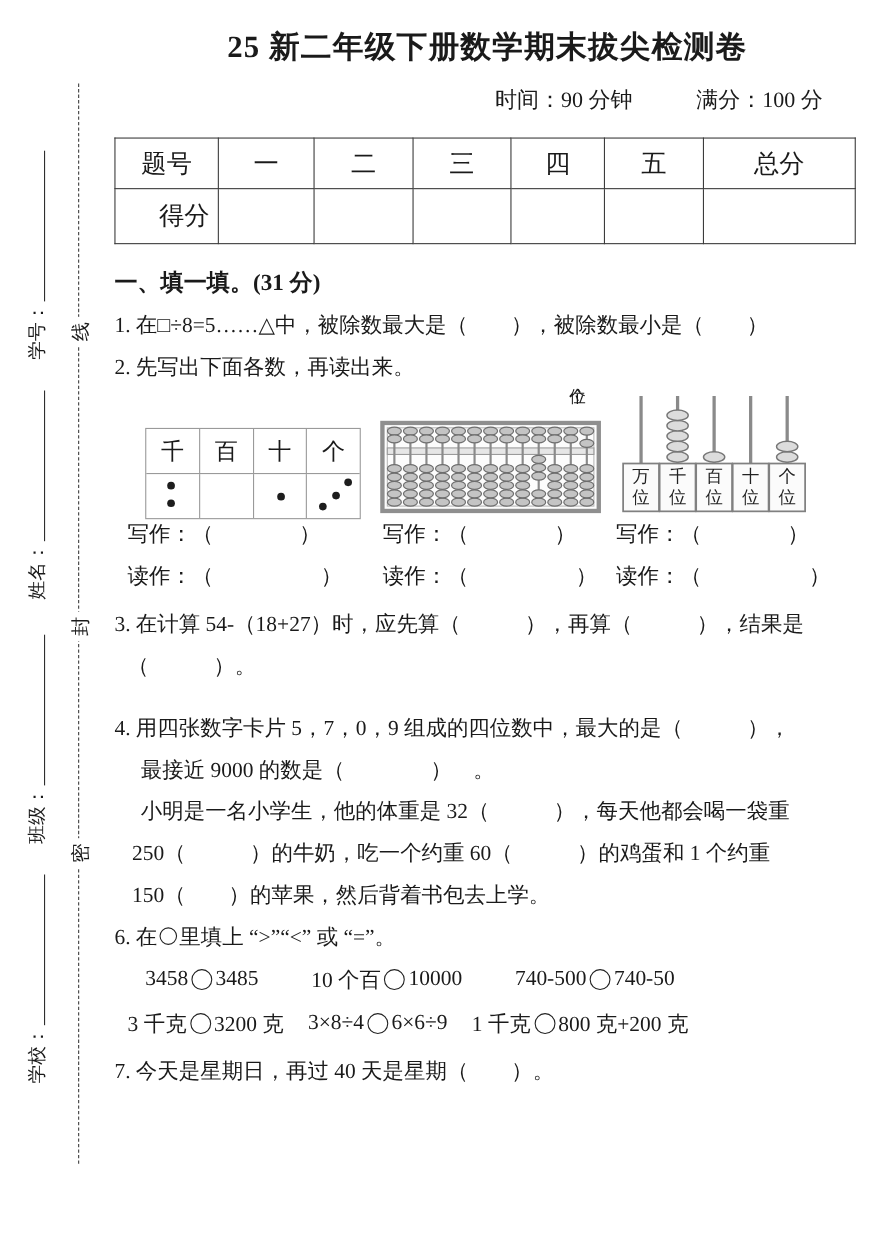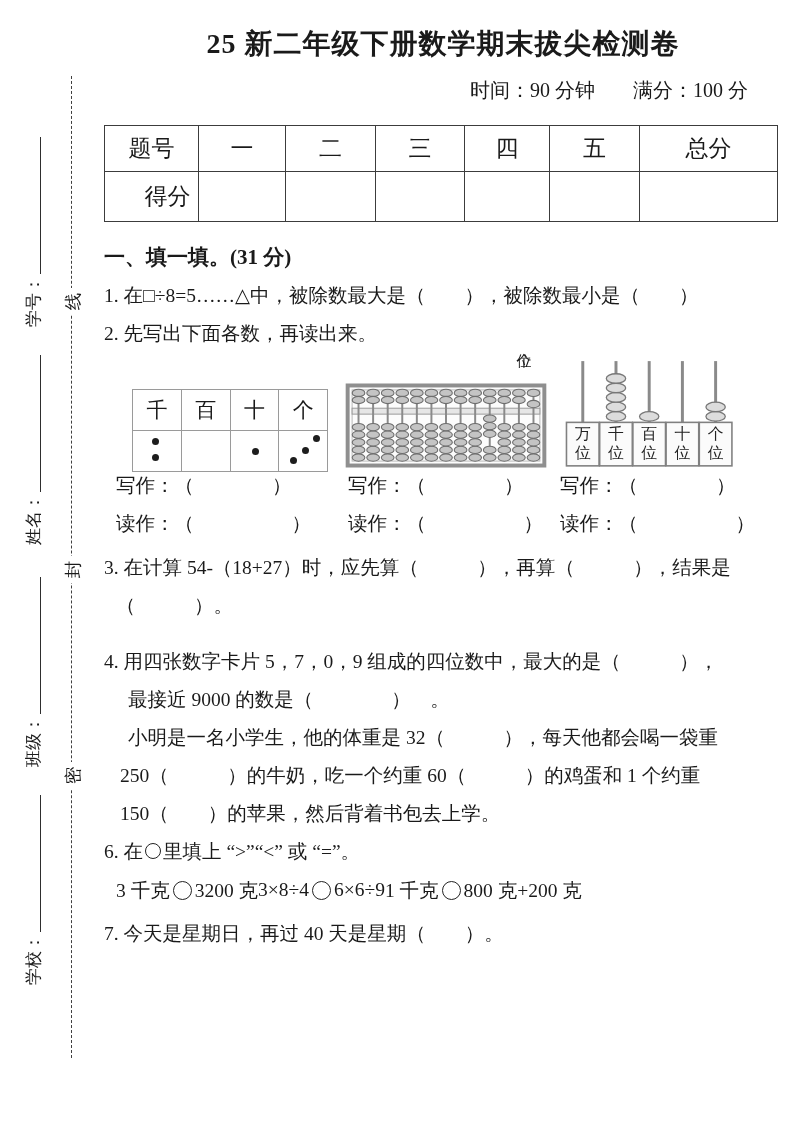--- a/index.html
+++ b/index.html
@@ -1,21 +1,21 @@
 <!DOCTYPE html>
 <html><head>
 <meta charset="utf-8">
 <style>
   html,body{margin:0;padding:0;background:#fff;}
   body{width:793px;height:1122px;position:relative;overflow:hidden;
        font-family:"Liberation Serif","DejaVu Serif",serif;color:#1a1a1a;}
   .main{position:absolute;left:104px;top:0;width:678px;}
   .title{padding-top:26px;font-size:28px;font-weight:900;text-align:center;
          letter-spacing:1px;line-height:1.25;white-space:nowrap;}
-  .info-row{display:flex;justify-content:flex-end;gap:38px;padding-right:34px;
+  .info-row{display:flex;justify-content:flex-end;gap:58px;padding-right:34px;
             margin-top:12px;font-size:20px;height:34px;align-items:center;}
   table.score{border-collapse:collapse;margin-top:18px;width:674px;table-layout:fixed;}
   table.score td{border:1.4px solid #3c3c3c;text-align:center;font-size:23px;padding:0;}
   table.score tr.hdr td{height:45px;}
   table.score tr.val td{height:49px;padding-left:32px;}
   .sec-heading{margin-top:16px;height:38px;display:flex;align-items:center;
                font-weight:bold;font-size:21px;}
   .qline{height:38px;display:flex;align-items:center;font-size:19.5px;white-space:pre;}
   .ind12{padding-left:12px;}.ind16{padding-left:16px;}.ind24{padding-left:24px;}
   
@@ -36,21 +36,21 @@
   .wr-col1{width:232px;padding-left:12px;}
   .wr-col2{width:212px;}
   .wr-col3{flex:1;}
   
   .cmp-row{display:flex;align-items:center;font-size:19.5px;height:40px;white-space:pre;}
   .cmp-item{display:flex;align-items:center;white-space:pre;}
   .circle{display:inline-block;width:17px;height:17px;border:1.7px solid #222;
           border-radius:50%;margin:0 3px;flex:none;background:#fff;}
   .circle.small{width:14px;height:14px;margin:0 2px;}
   .gap48{gap:48px;padding-left:28px;}
-  .gap22{padding-left:12px;}
+  .gap22{gap:22px;padding-left:12px;}
   
   .seal-line{position:absolute;left:71px;top:76px;height:982px;border-left:1.6px dashed #3f3f3f;}
   .seal-char{position:absolute;left:59px;width:27px;height:27px;background:#fff;z-index:2;
              display:flex;align-items:center;justify-content:center;font-size:17.5px;
              transform:rotate(-90deg);}
   .m-field{position:absolute;left:-62px;width:190px;height:24px;display:flex;
            align-items:flex-end;transform:rotate(-90deg);font-size:17px;}
   .m-field .lbl{white-space:nowrap;}
   .m-field .ln{flex:1;border-bottom:1.4px solid #2e2e2e;margin-bottom:4px;margin-left:2px;}
 </style>
@@ -311,20 +311,25 @@
   <div class="qline ind24">最接近 9000 的数是（　　　　）　。</div>
 
   <div class="qline ind24">小明是一名小学生，他的体重是 32（　　　），每天他都会喝一袋重</div>
   <div class="qline ind16">250（　　　）的牛奶，吃一个约重 60（　　　）的鸡蛋和 1 个约重</div>
   <div class="qline ind16">150（　　）的苹果，然后背着书包去上学。</div>
 
   <div class="qline">
     <span>6. 在</span><span class="circle small"></span><span>里填上 “&gt;”“&lt;” 或 “=”。</span>
   </div>
 
+  <div class="cmp-row gap48">
+    <span class="cmp-item"><span>3458</span><span class="circle"></span><span>3485</span></span>
+    <span class="cmp-item"><span>10 个百</span><span class="circle"></span><span>10000</span></span>
+    <span class="cmp-item"><span>740-500</span><span class="circle"></span><span>740-50</span></span>
+  </div>
   <div class="cmp-row gap22">
     <span class="cmp-item"><span>3 千克</span><span class="circle"></span><span>3200 克</span></span>
     <span class="cmp-item"><span>3×8÷4</span><span class="circle"></span><span>6×6÷9</span></span>
     <span class="cmp-item"><span>1 千克</span><span class="circle"></span><span>800 克+200 克</span></span>
   </div>
 
   <div class="qline" style="margin-top:4px;">7. 今天是星期日，再过 40 天是星期（　　）。</div>
 
 </div>
 

